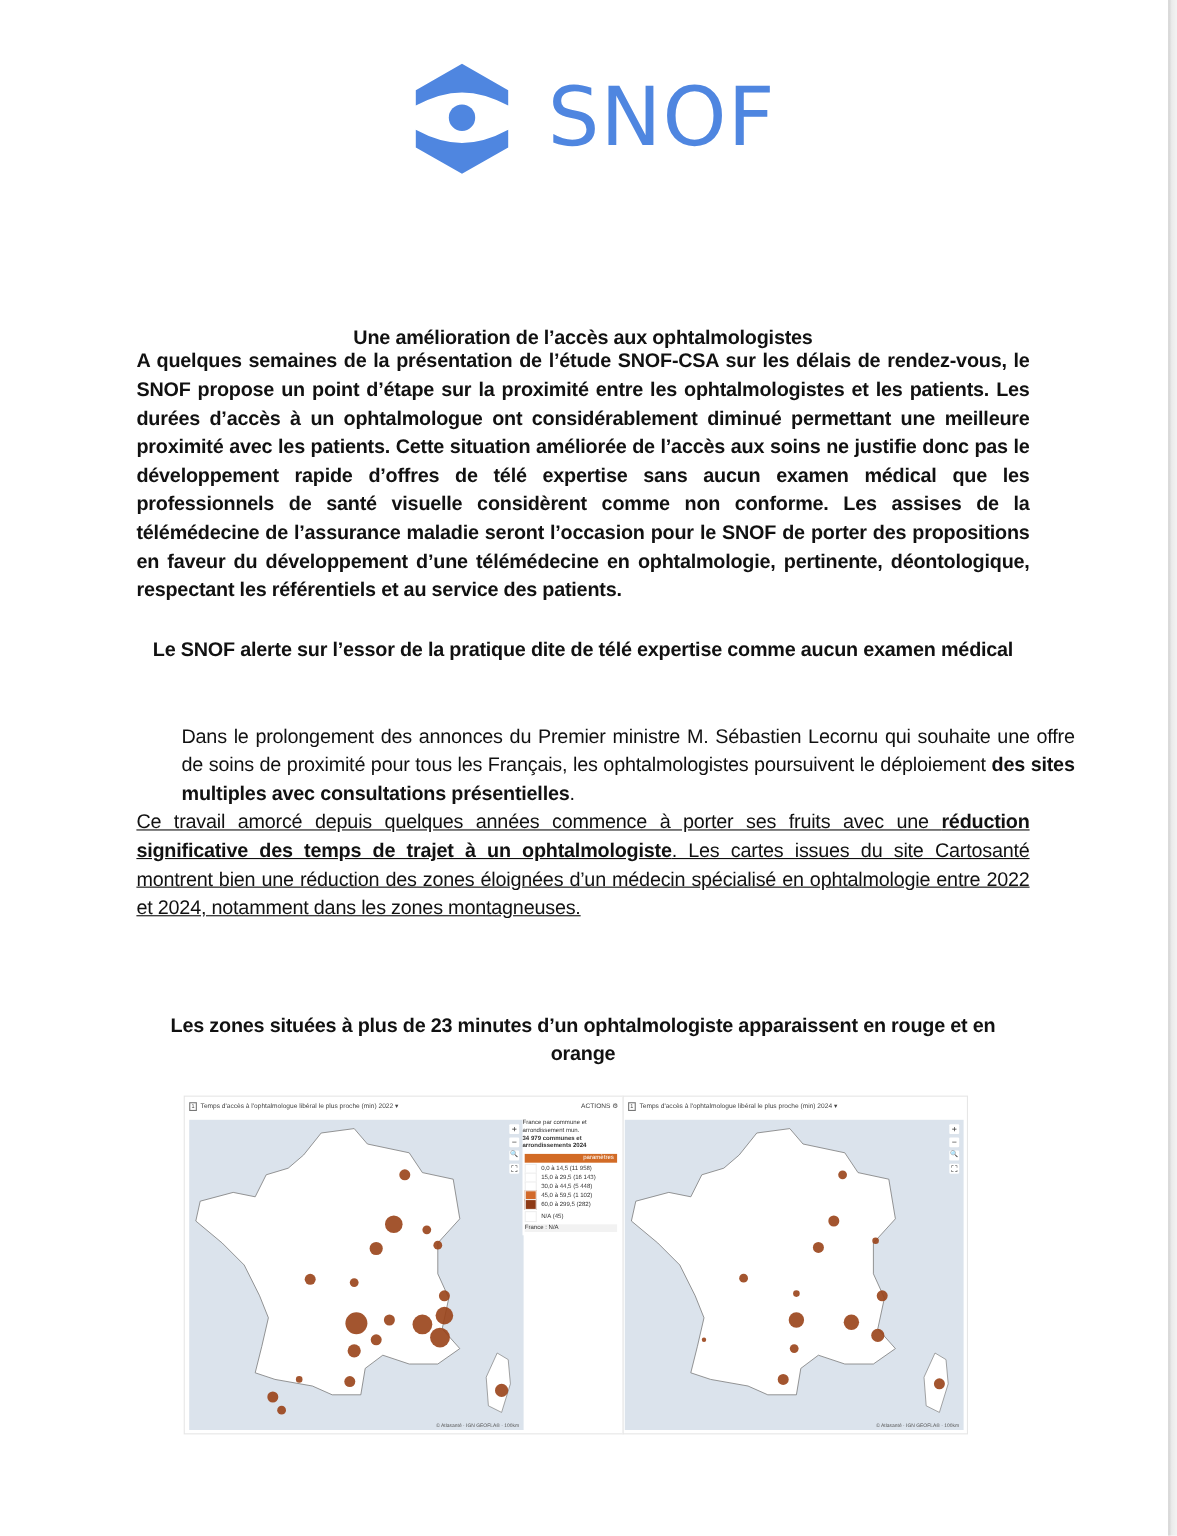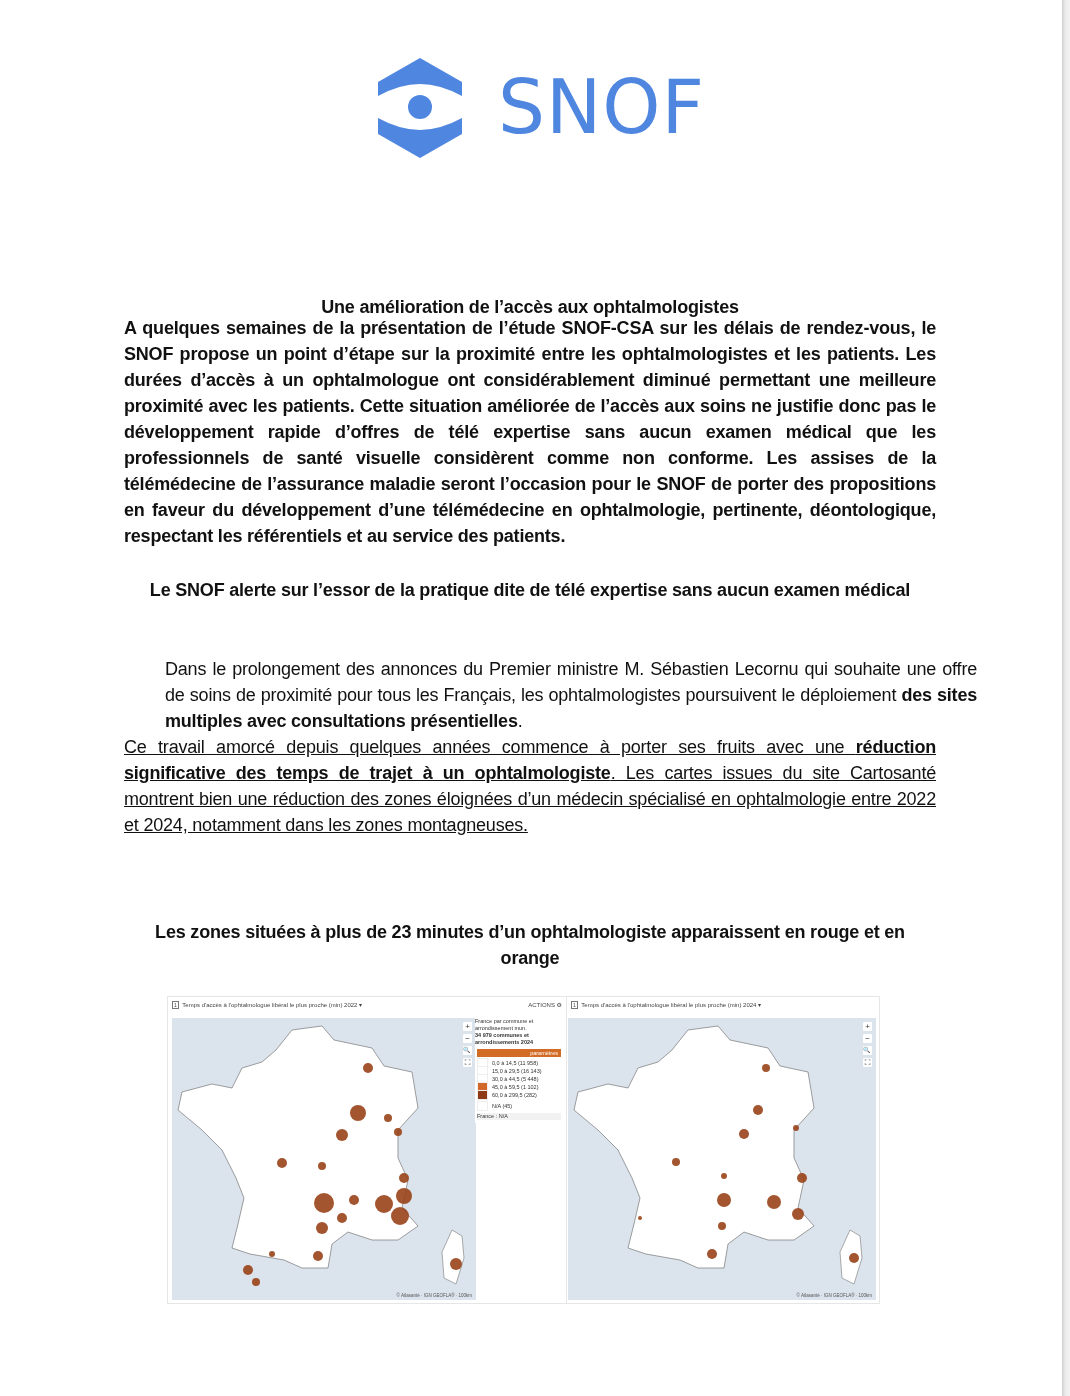--- a/index.html
+++ b/index.html
@@ -68,21 +68,21 @@
     <path d="M50 2 L92 26 L92 40 Q70 28 50 28 Q30 28 8 40 L8 26 Z" fill="#4f86e0"></path>
     <path d="M8 62 Q30 74 50 74 Q70 74 92 62 L92 78 L50 102 L8 78 Z" fill="#4f86e0"></path>
     <circle cx="50" cy="51" r="12" fill="#4f86e0"></circle>
   </svg>
   <div class="logo-text">SNOF</div>
 </div>
 
 <div class="text-col heading" style="top:252px;margin-top:42px;">Une amélioration de l’accès aux ophtalmologistes</div>
 <div class="text-col para bold" style="top:288px;">A quelques semaines de la présentation de l’étude SNOF-CSA sur les délais de rendez-vous, le SNOF propose un point d’étape sur la proximité entre les ophtalmologistes et les patients. Les durées d’accès à un ophtalmologue ont considérablement diminué permettant une meilleure proximité avec les patients. Cette situation améliorée de l’accès aux soins ne justifie donc pas le développement rapide d’offres de télé expertise sans aucun examen médical que les professionnels de santé visuelle considèrent comme non conforme. Les assises de la télémédecine de l’assurance maladie seront l’occasion pour le SNOF de porter des propositions en faveur du développement d’une télémédecine en ophtalmologie, pertinente, déontologique, respectant les référentiels et au service des patients.</div>
 
-<div class="text-col heading" style="top:577px;">Le SNOF alerte sur l’essor de la pratique dite de télé expertise sans aucun examen médical</div>
+<div class="text-col heading" style="top:577px;">Le SNOF alerte sur l’essor de la pratique dite de télé expertise comme aucun examen médical</div>
 <div class="text-col para" style="top:656px;margin-left:41px;">
   <span>Dans le prolongement des annonces du Premier ministre M. Sébastien Lecornu qui souhaite une offre de soins de proximité pour tous les Français, les ophtalmologistes poursuivent le déploiement </span><b>des sites multiples avec consultations présentielles</b><span>.</span>
 </div>
 <div class="text-col para" style="top:734px;text-decoration:underline;">
   <span>Ce travail amorcé depuis quelques années commence à porter ses fruits avec une </span><b>réduction significative des temps de trajet à un ophtalmologiste</b><span>. Les cartes issues du site Cartosanté montrent bien une réduction des zones éloignées d’un médecin spécialisé en ophtalmologie entre 2022 et 2024, notamment dans les zones montagneuses.</span>
 </div>
 
 <div class="text-col heading" style="top:919px;">Les zones situées à plus de 23 minutes d’un ophtalmologiste apparaissent en rouge et en orange</div>
 
 <div class="map-panel" style="left:167px; top:996px; width:398px; height:306px;">

